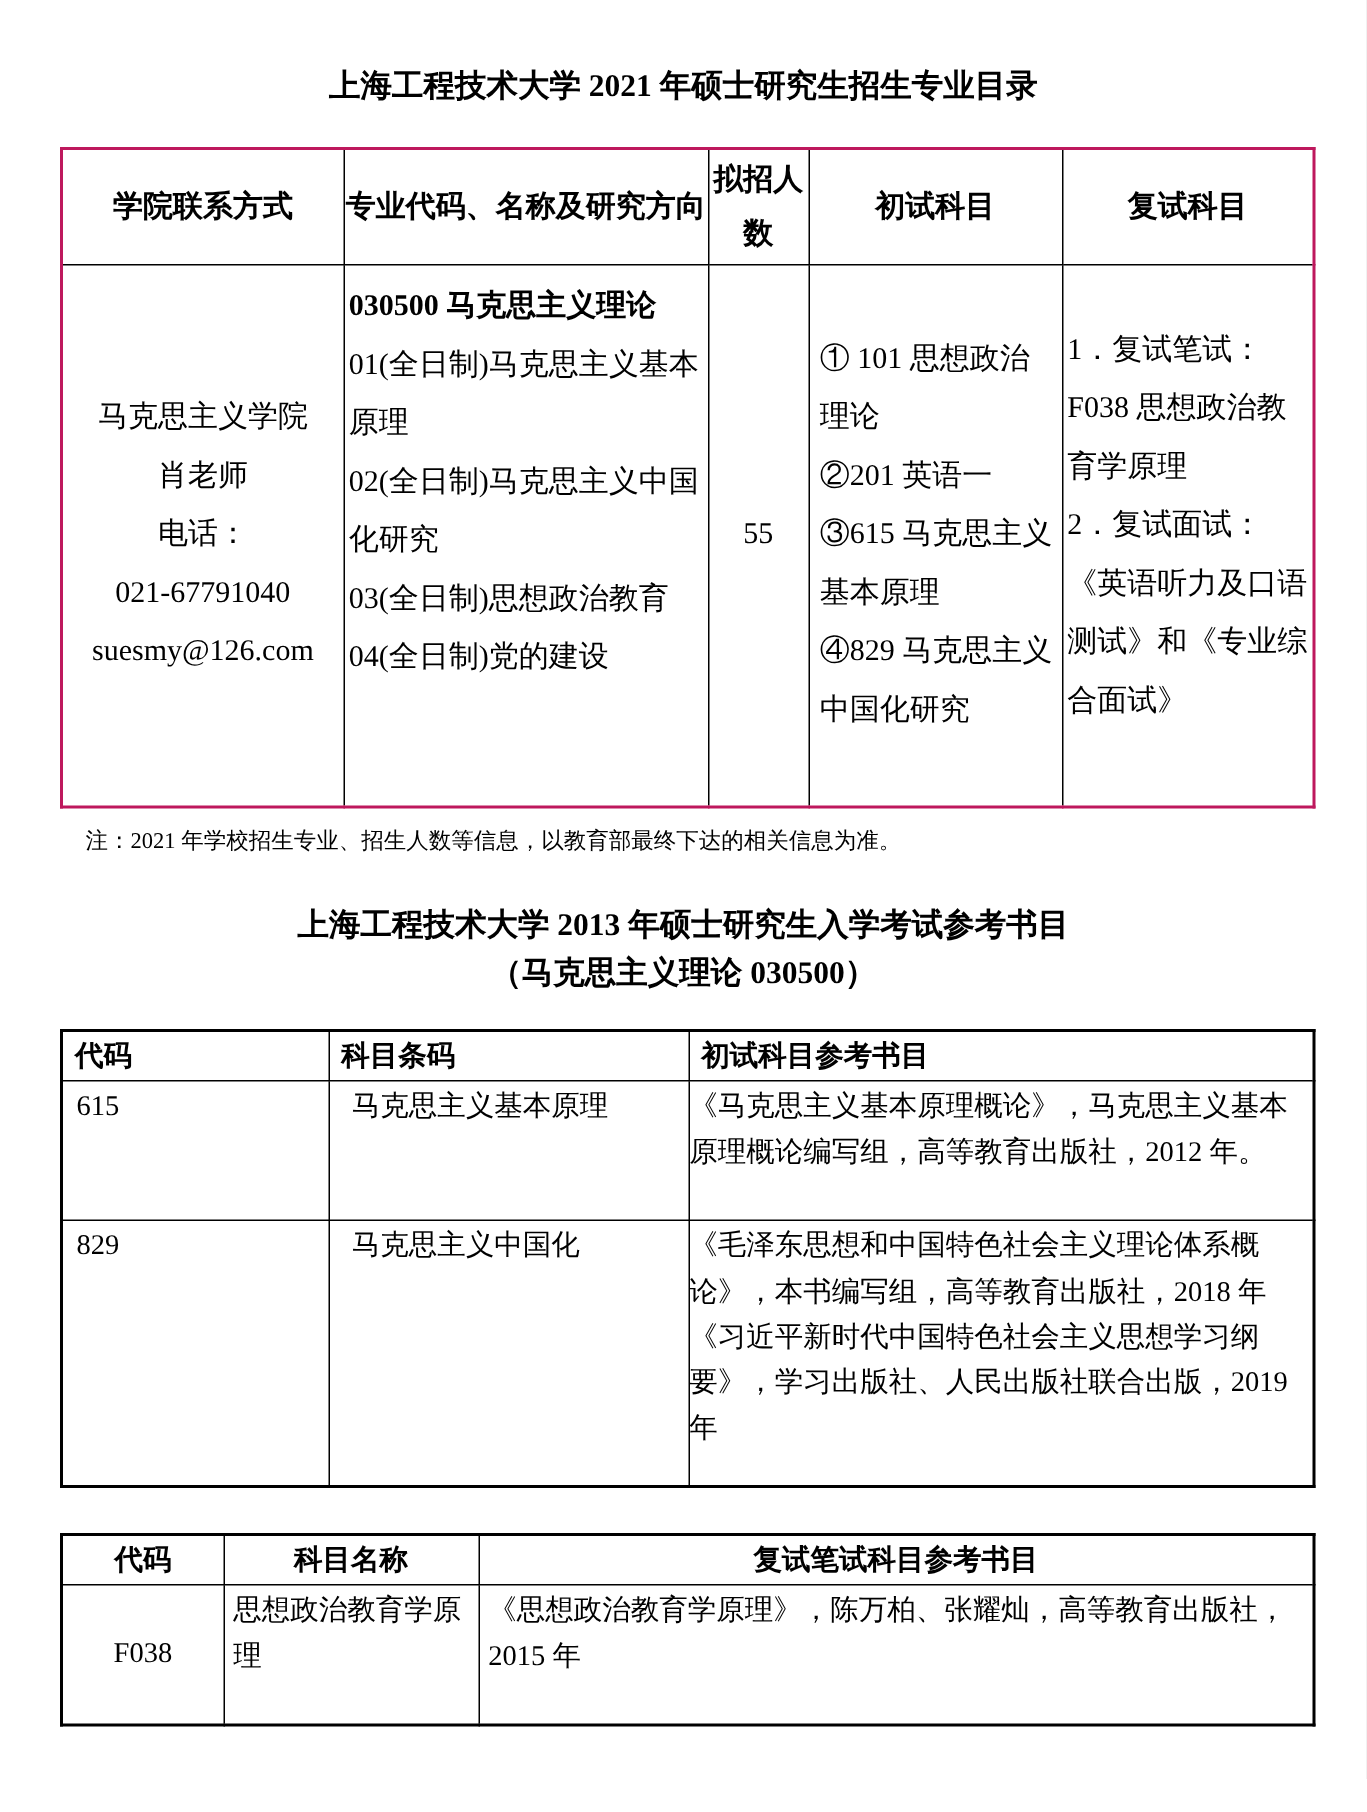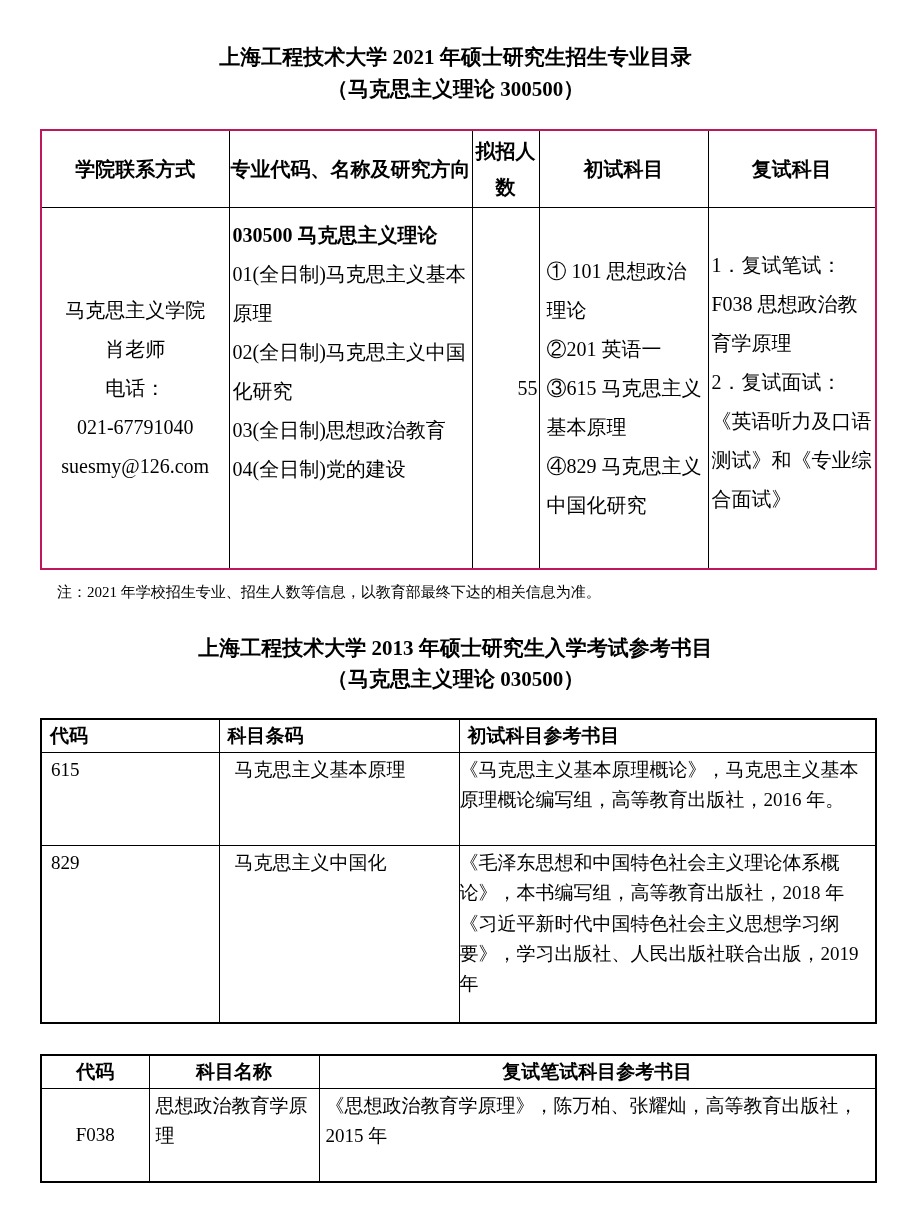--- a/index.html
+++ b/index.html
@@ -14,21 +14,21 @@
   .t1 { margin-top:24px; border:2px solid #be185d; }
   .t1 th, .t1 td { border:1px solid #000; }
   .t1 th {
     height:76px; font-size:20px; font-weight:bold; text-align:center;
     vertical-align:middle; line-height:1.8; padding:0 1px;
   }
   .t1 td { height:348px; font-size:20px; }
   .c-contact { text-align:center; vertical-align:middle; line-height:1.95; padding:0 2px; }
   .c-program { vertical-align:top; padding:8px 2px 0 3px; line-height:1.95; }
   .prog-title { font-weight:bold; }
-  .c-quota { text-align:right; vertical-align:middle; }
+  .c-quota { text-align:center; vertical-align:middle; }
   .c-initial { vertical-align:middle; line-height:1.95; padding:0 2px 0 7px; }
   .c-retest { vertical-align:middle; line-height:1.95; padding:0 2px 12px 3px; }
   .note { margin:10px 36px 0 57px; font-size:15px; line-height:1.65; }
   .doc-title.second { margin-top:28px; }
   .t2 { margin-top:22px; border:2px solid #000; font-size:19px; }
   .t2 th, .t2 td { border:1px solid #000; }
   .t2 th { height:30px; text-align:left; font-weight:bold; padding:1px 8px; }
   .t2 td { vertical-align:top; line-height:1.6; padding:2px 0; }
   .t2 .cell-code { padding-left:9px; }
   .t2 .cell-subject { padding-left:15px; }
@@ -40,21 +40,20 @@
   .t3 td { vertical-align:top; line-height:1.6; padding:2px 6px; height:88px; }
   .t3 .cell-code { text-align:center; vertical-align:middle; }
 </style>
 </head>
 <body>
 
 <div class="page">
 
   <div class="doc-title">
     <div>上海工程技术大学 2021 年硕士研究生招生专业目录</div>
-    <div>（马克思主义理论 300500）</div>
   </div>
 
   <table class="t1">
     <colgroup>
       <col style="width:188px">
         <col style="width:243px">
         <col style="width:67px">
       <col style="width:169px">
         <col style="width:168px">
     </colgroup>
@@ -118,21 +117,21 @@
         <th>代码</th>
         <th>科目条码</th>
         <th>初试科目参考书目</th>
       </tr>
     </thead>
     <tbody>
       <tr class="row-615">
         <td class="cell-code">615</td>
         <td class="cell-subject">马克思主义基本原理</td>
         <td class="cell-books">
-          <div>《马克思主义基本原理概论》，马克思主义基本原理概论编写组，高等教育出版社，2016 年。</div>
+          <div>《马克思主义基本原理概论》，马克思主义基本原理概论编写组，高等教育出版社，2012 年。</div>
         </td>
       </tr>
       <tr class="row-829">
         <td class="cell-code">829</td>
         <td class="cell-subject">马克思主义中国化</td>
         <td class="cell-books">
           <div>《毛泽东思想和中国特色社会主义理论体系概论》，本书编写组，高等教育出版社，2018 年</div>
           <div>《习近平新时代中国特色社会主义思想学习纲要》，学习出版社、人民出版社联合出版，2019 年</div>
         </td>
       </tr>

